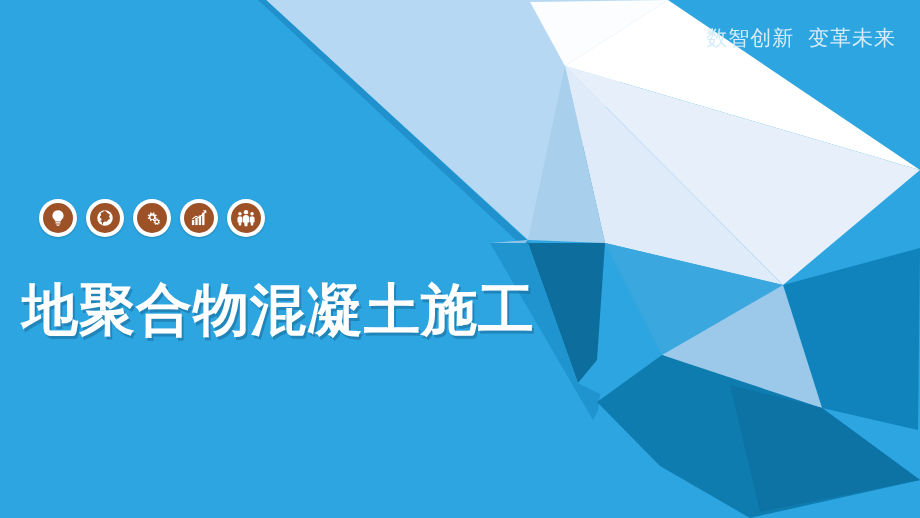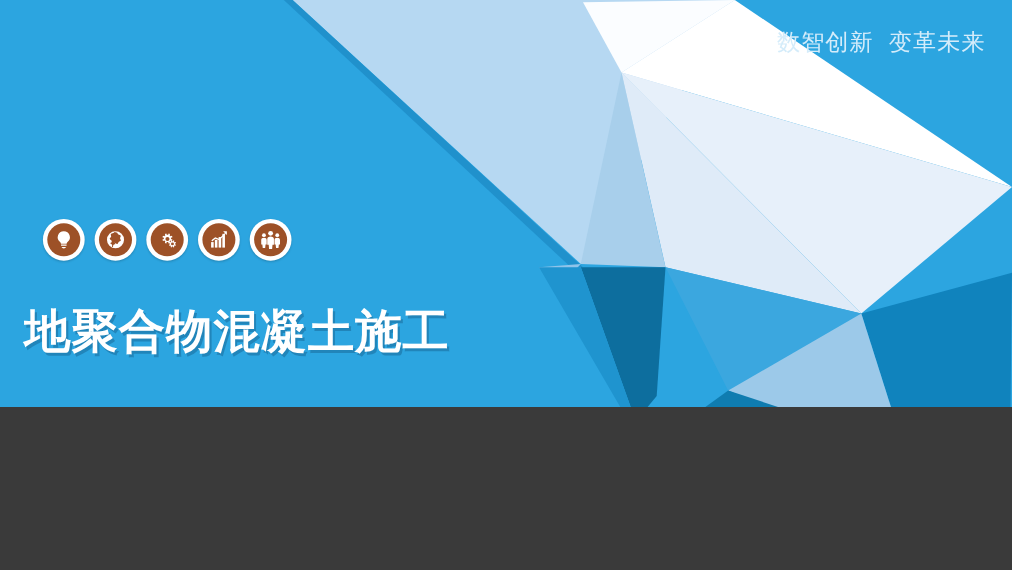--- a/index.html
+++ b/index.html
@@ -3,21 +3,21 @@
 <meta charset="utf-8">
 <style>
   html, body {
     margin: 0;
     padding: 0;
     background: #3a3a3a;
   }
   #slide {
     position: relative;
     width: 920px;
-    height: 370px;
+    height: 518px;
     overflow: hidden;
     background: #2ca5e0;
     font-family: "Liberation Sans", "DejaVu Sans", sans-serif;
   }
   #poly-layer {
     position: absolute;
     inset: 0;
     width: 920px;
     height: 518px;
     display: block;
@@ -64,21 +64,21 @@
     align-items: center;
     justify-content: center;
     overflow: hidden;
   }
   .icon-inner svg { display:block; }
   
   .title {
     position: absolute;
     left: 22px;
     top: 275px;
-    font-size: 42px;
+    font-size: 56px;
     font-weight: bold;
     color: #ffffff;
     letter-spacing: 1px;
     line-height: 1.25;
     white-space: pre;
     text-shadow: 2px 3px 0 rgba(20,95,140,0.45);
     z-index: 5;
   }
 </style>
 </head>

